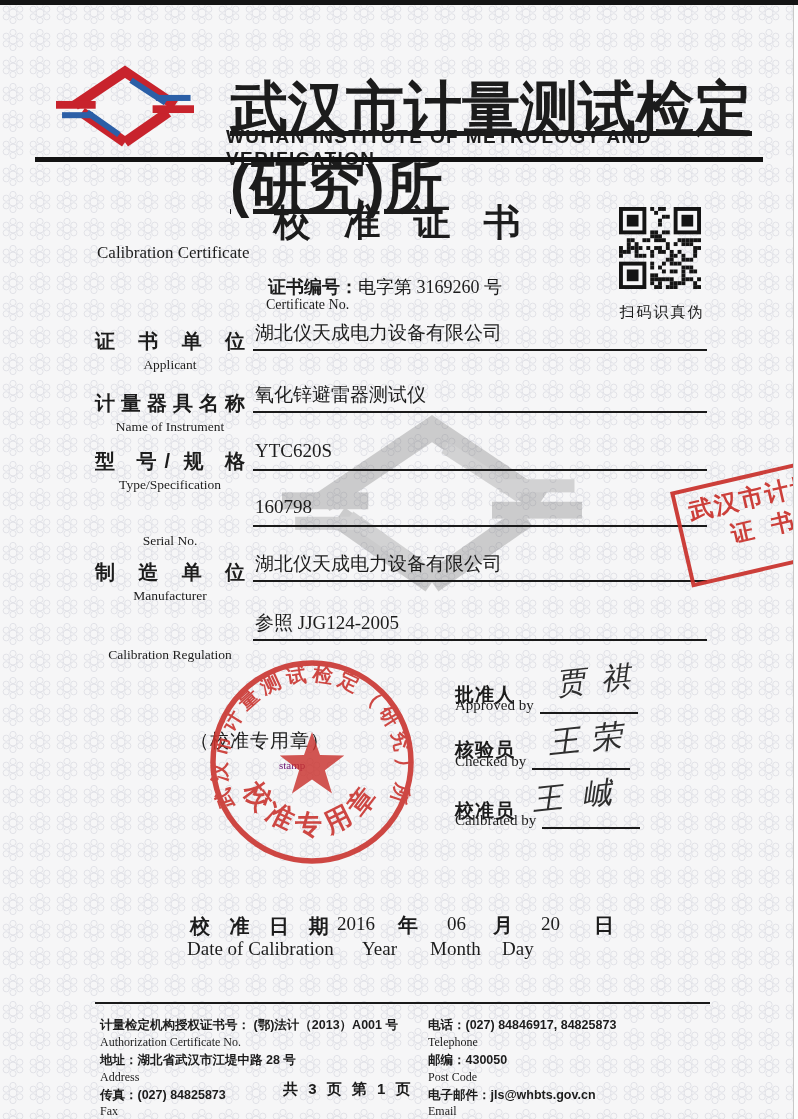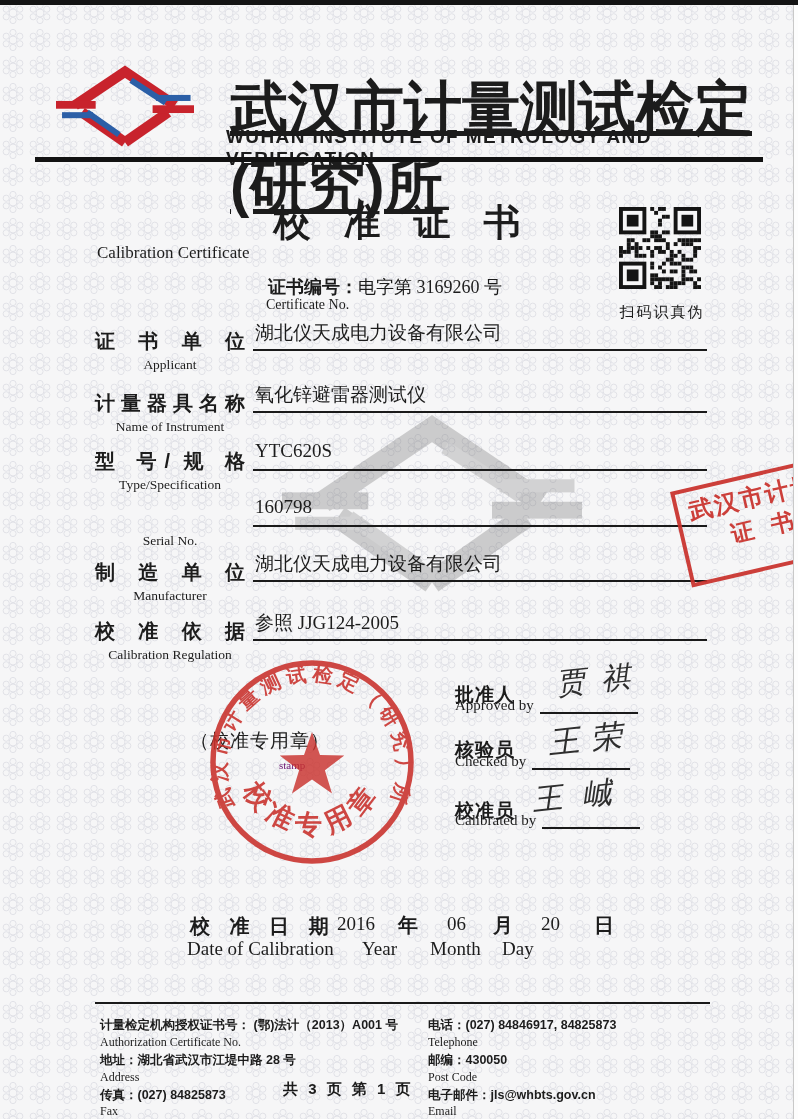--- a/index.html
+++ b/index.html
@@ -297,21 +297,20 @@
 <div class="field-row" style="top:496px">
   <div class="f-en">Serial No.</div>
   <div class="f-val">160798</div>
 </div>
 <div class="field-row" style="top:551px">
   <div class="f-zh">制 造 单 位</div>
   <div class="f-en">Manufacturer</div>
   <div class="f-val">湖北仪天成电力设备有限公司</div>
 </div>
 <div class="field-row" style="top:610px">
-  <div class="f-zh">校 准 依 据</div>
   <div class="f-en">Calibration Regulation</div>
   <div class="f-val">参照 JJG124-2005</div>
 </div>
 
 <div class="abs riding-seal">
   <div class="l1">武汉市计量测试</div>
   <div class="l2">证书骑缝</div>
 </div>
 
 <span class="abs stamp-overlay-zh">（校准专用章）</span>

